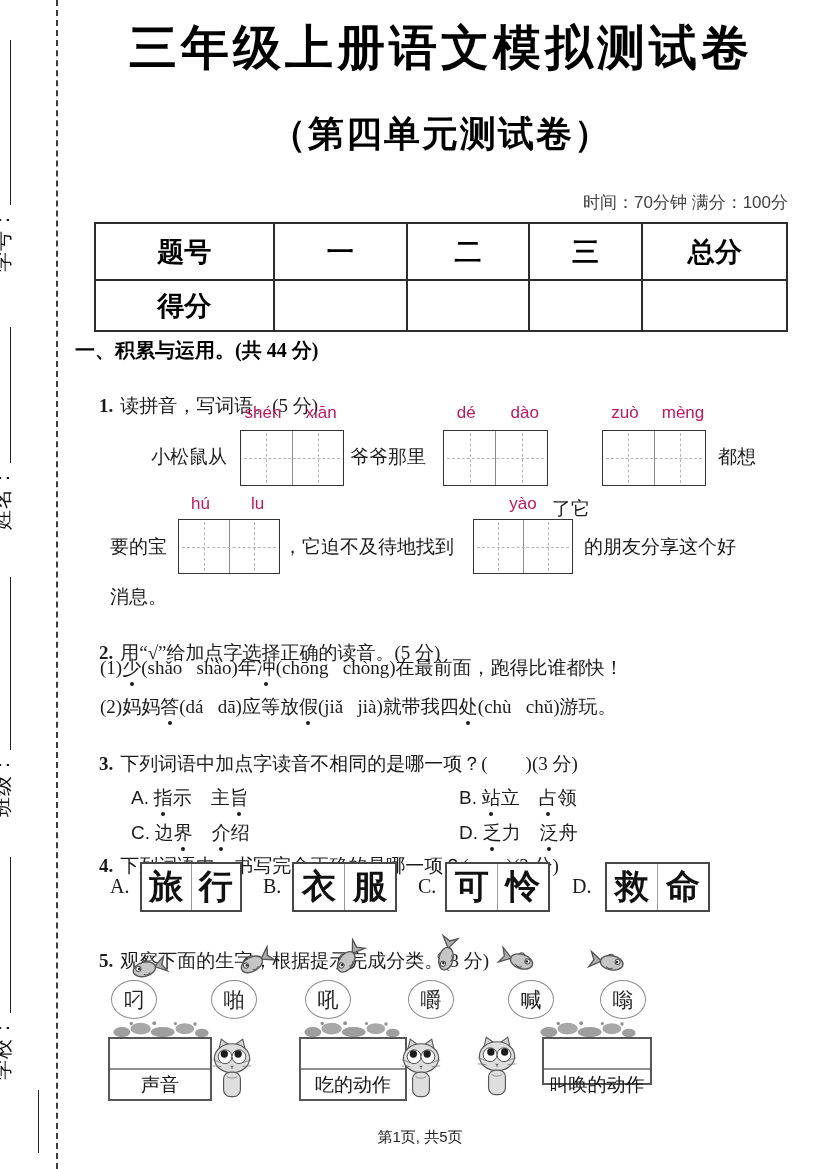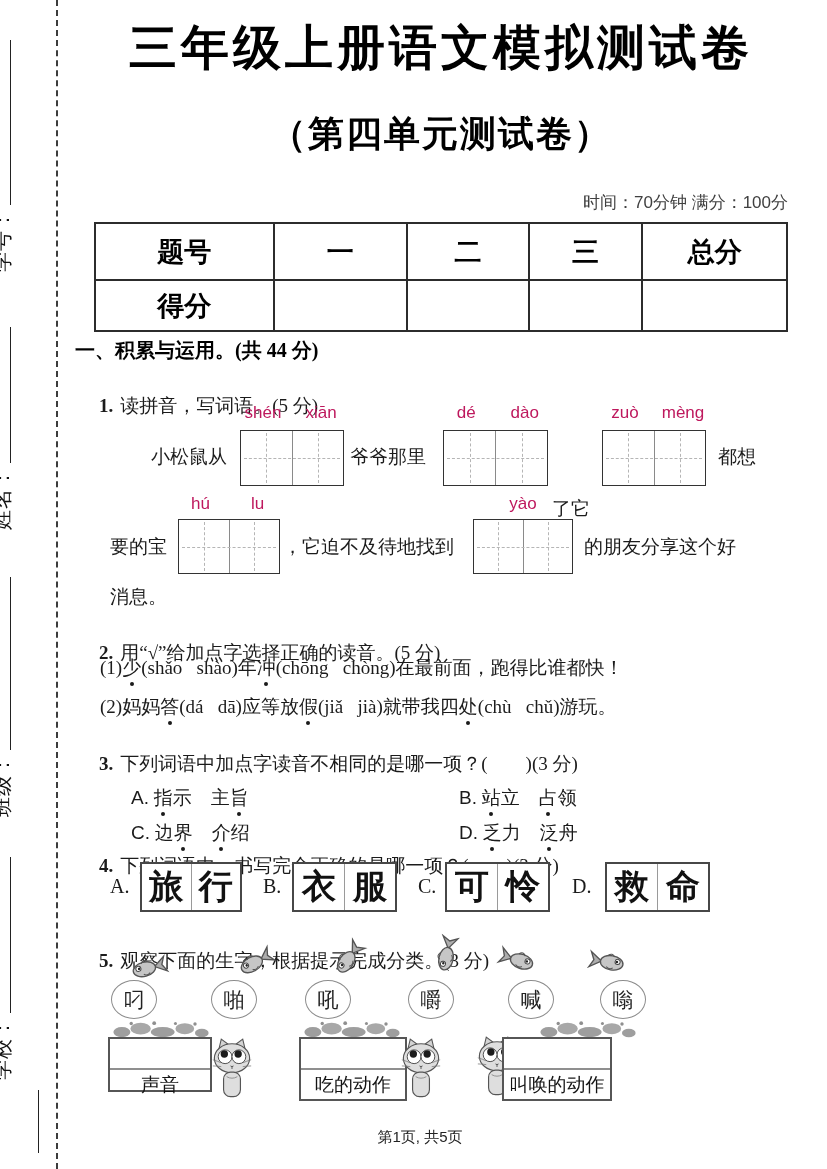--- a/index.html
+++ b/index.html
@@ -294,39 +294,39 @@
   <svg class="icon" style="left:106px;top:1021px;width:110px;height:17px;">
       <use href="#splash"></use>
     </svg>
   <svg class="icon" style="left:297px;top:1021px;width:110px;height:17px;">
       <use href="#splash"></use>
     </svg>
   <svg class="icon" style="left:532px;top:1021px;width:112px;height:17px;">
       <use href="#splash"></use>
     </svg>
 
-  <div class="catbox" style="left:108px;top:1037px;width:104px;height:55px;">
+  <div class="catbox" style="left:108px;top:1037px;width:104px;height:64px;">
     <div class="ans"></div>
     <div class="clbl">声音</div>
   </div>
   <svg class="icon" style="left:209px;top:1036px;width:46px;height:66px;">
       <use href="#cat"></use>
     </svg>
 
   <div class="catbox" style="left:299px;top:1037px;width:108px;height:64px;">
     <div class="ans"></div>
     <div class="clbl">吃的动作</div>
   </div>
   <svg class="icon" style="left:398px;top:1036px;width:46px;height:66px;">
       <use href="#cat"></use>
     </svg>
 
   <svg class="icon" style="left:474px;top:1034px;width:46px;height:66px;transform:scaleX(-1);">
       <use href="#cat"></use>
     </svg>
-  <div class="catbox" style="left:502px;top:1037px;width:110px;height:64px;">
+  <div class="catbox" style="left:542px;top:1037px;width:110px;height:48px;">
     <div class="ans"></div>
     <div class="clbl">叫唤的动作</div>
   </div>
 
   <div class="footer">第1页, 共5页</div>
 
 </div>
 
 </body></html>

